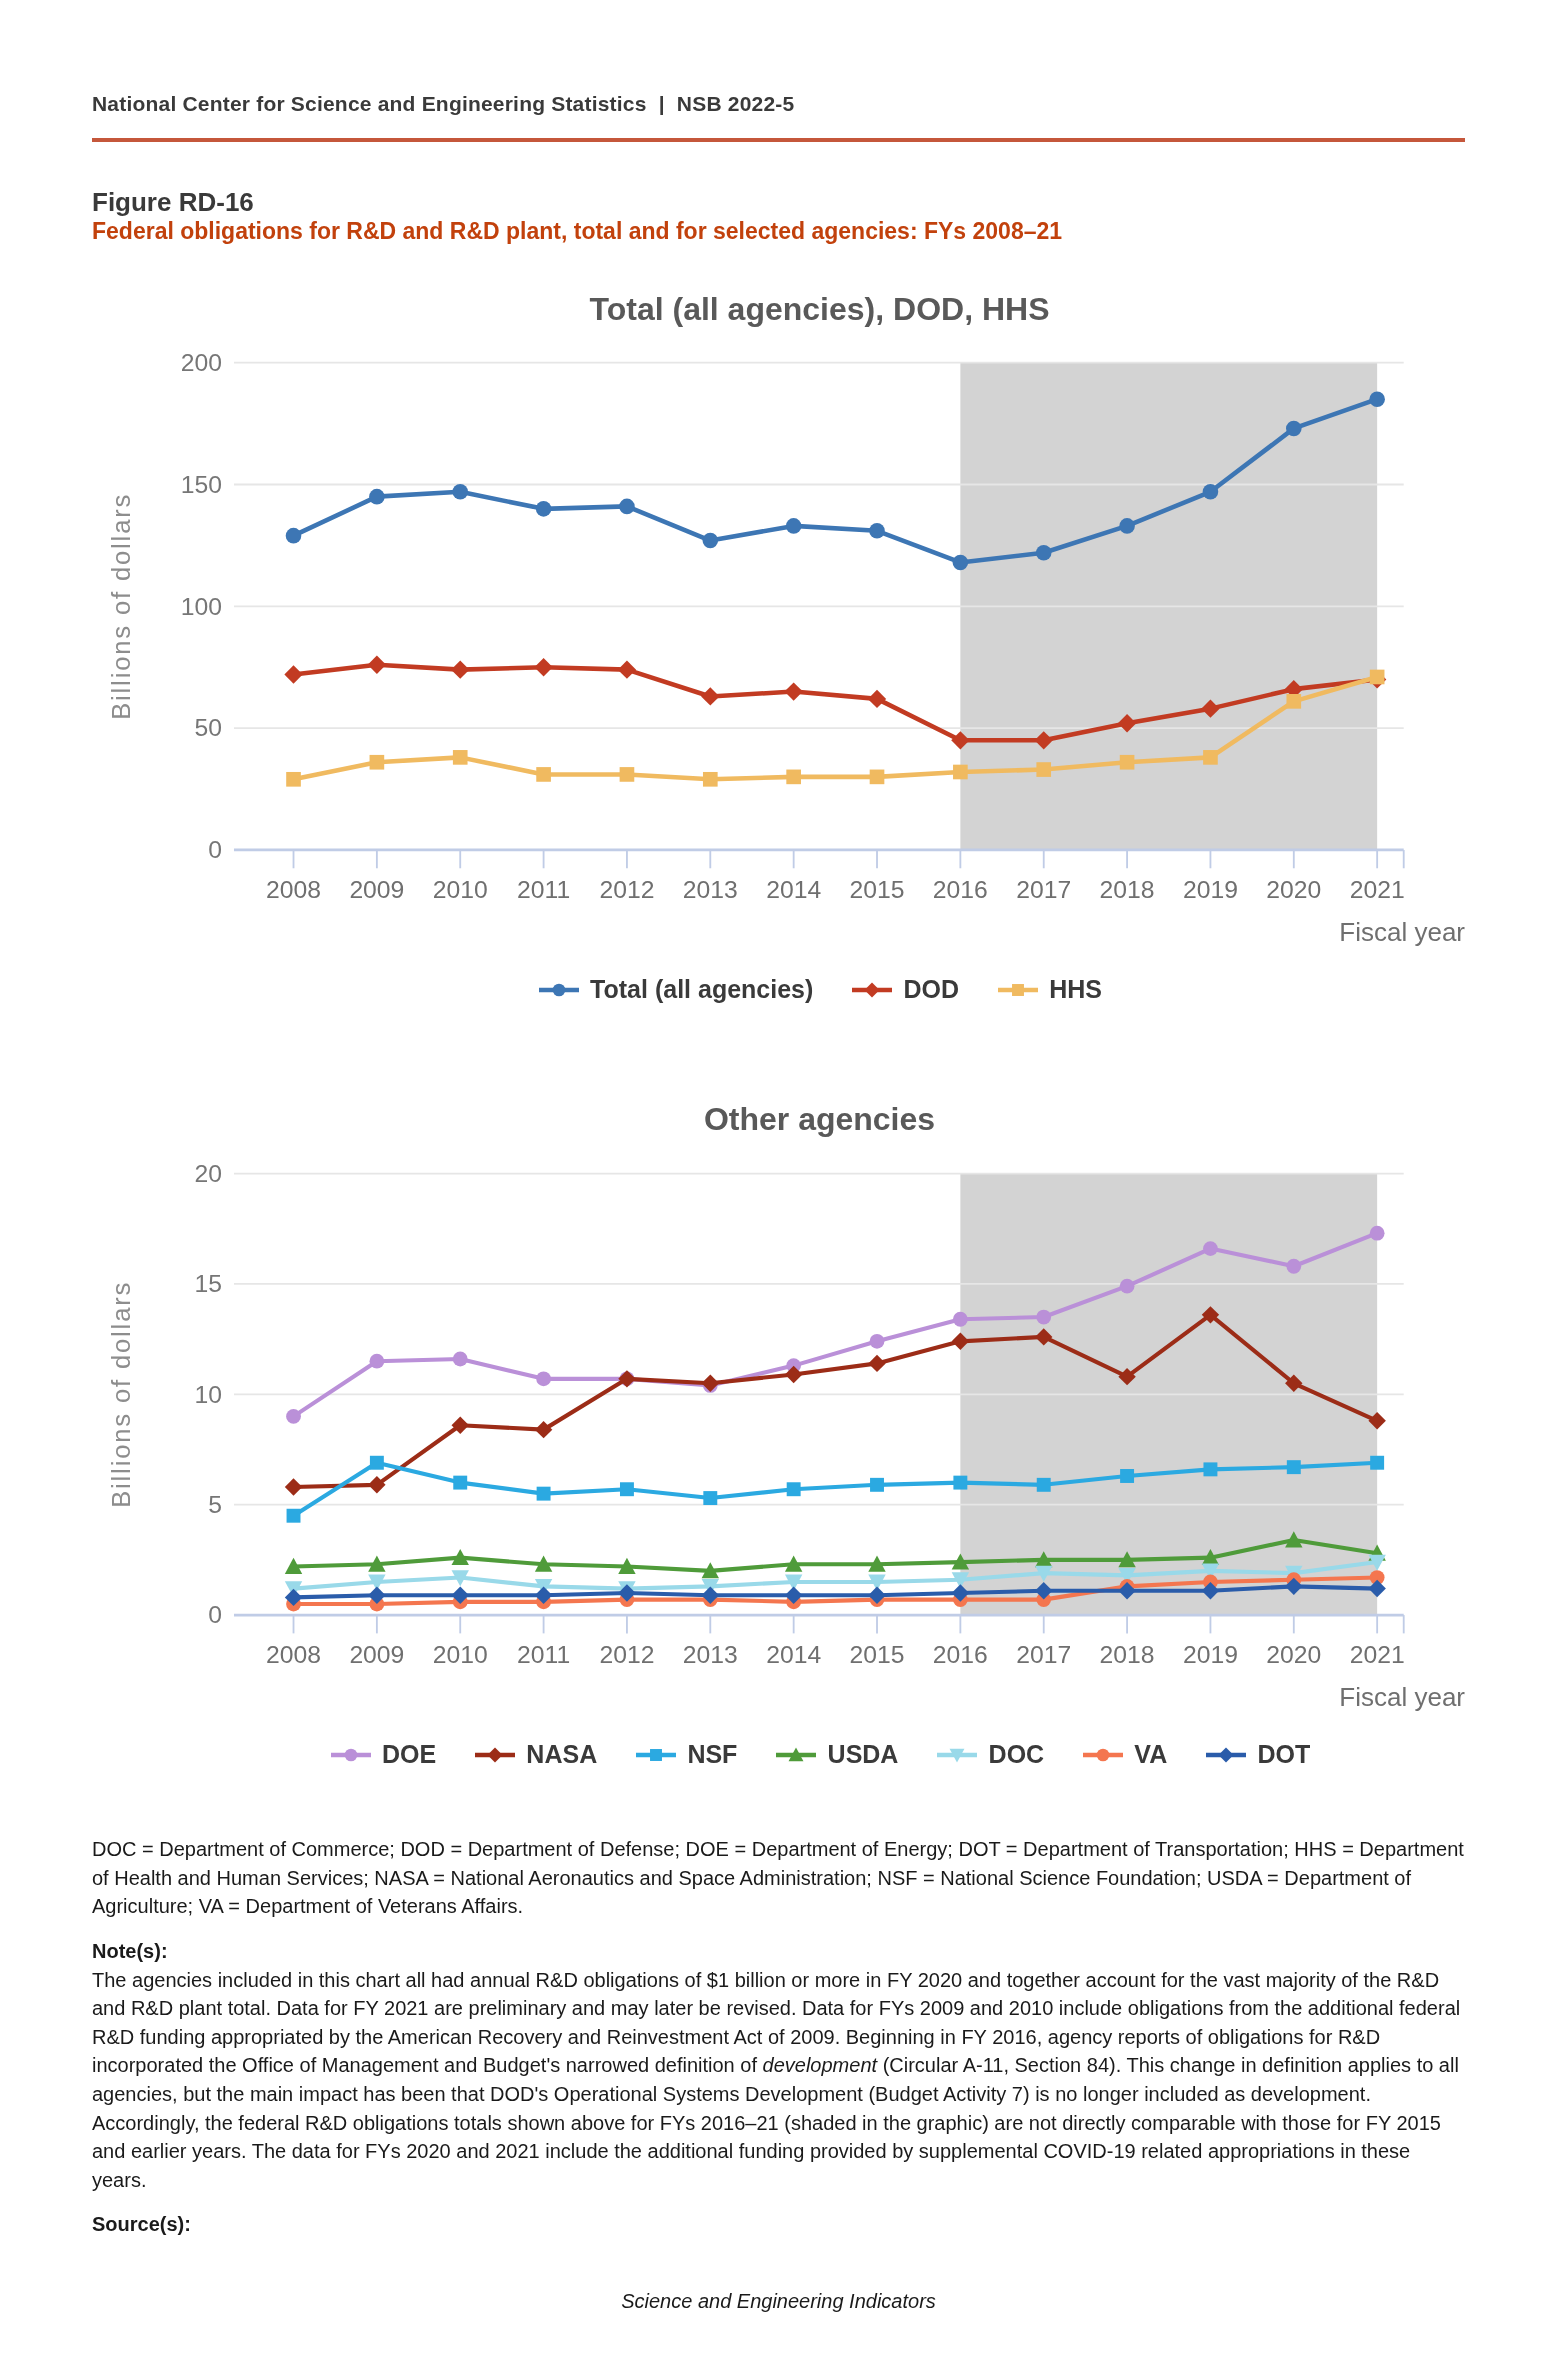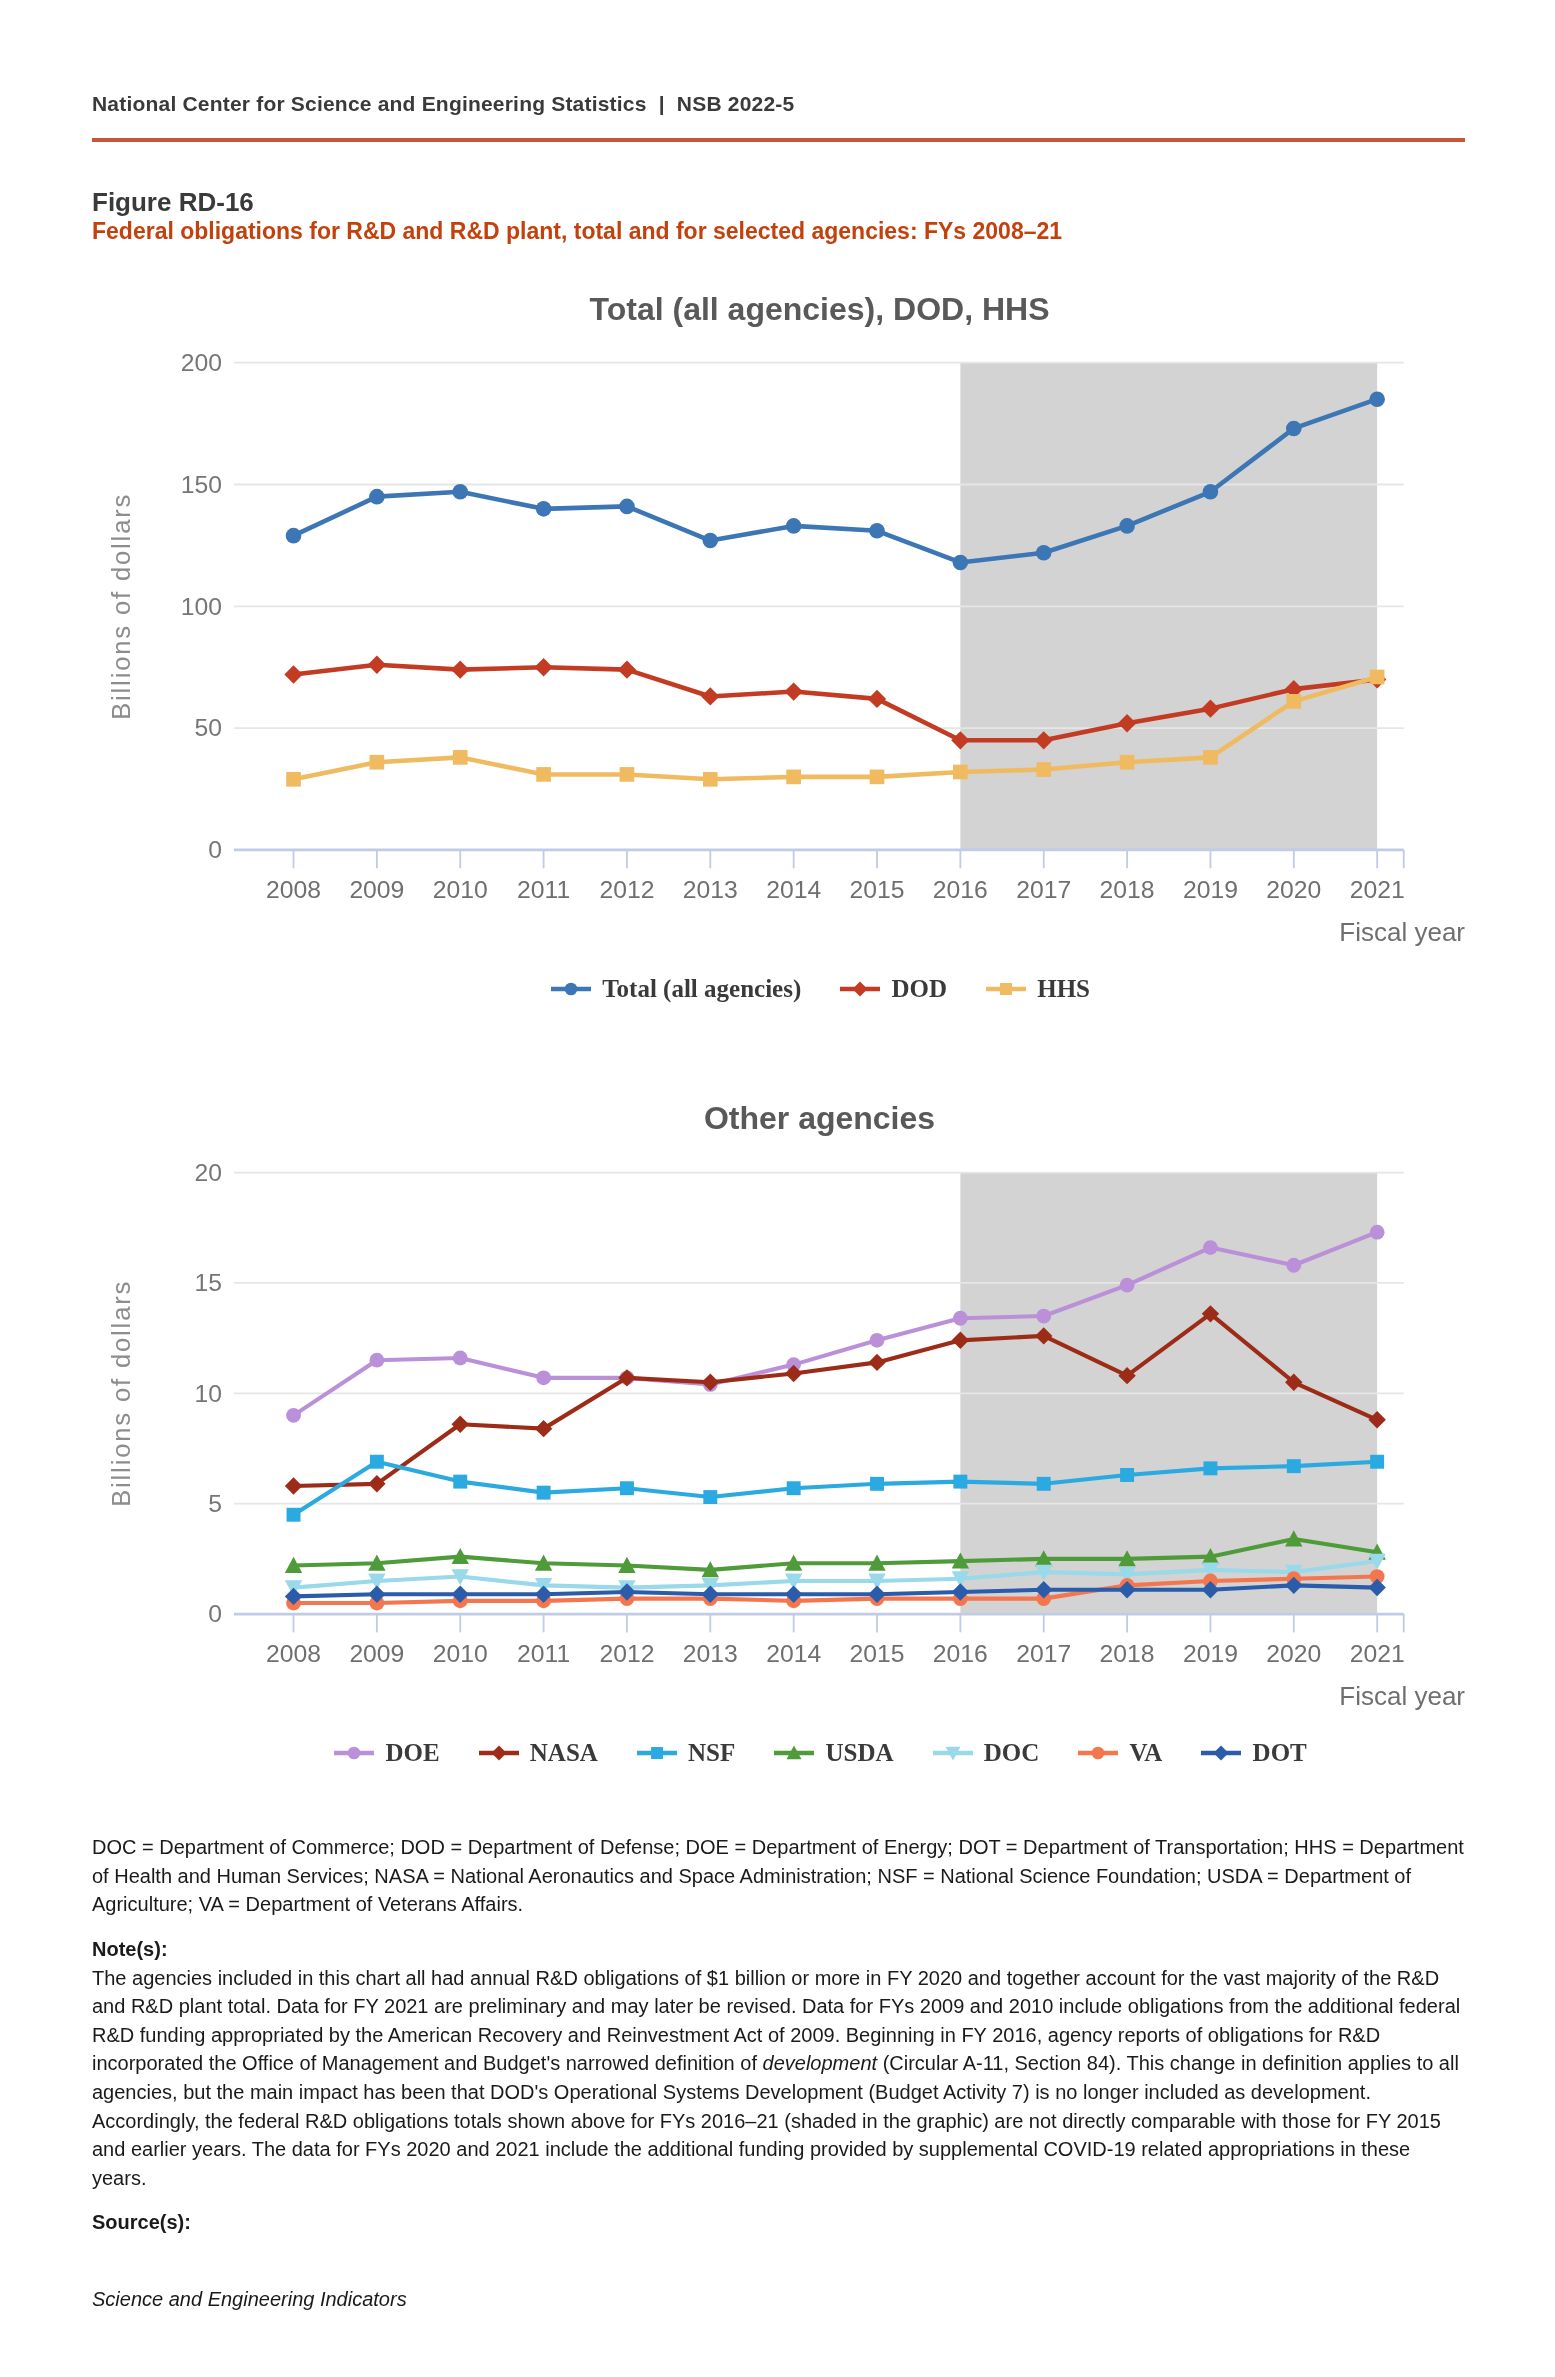--- a/index.html
+++ b/index.html
@@ -9,27 +9,27 @@
   .rule{border:none; height:3.7px; background:#c5573b; margin:22px 0 0 0;}
   .figure-label{font-size:26px; font-weight:bold; color:#3a3a3a; margin-top:45px;}
   .figure-title{font-size:23px; font-weight:bold; color:#c2410c; }
   .chart-block{margin-top:46px;}
   .chart-block.second{margin-top:97px;}
   .chart-title{text-align:center; padding-left:82px; font-size:32px; font-weight:bold; color:#595959;}
   .chart-host{margin-top:7.3px;}
   .chart-host svg{display:block;}
   svg text{font-family:"Liberation Sans", sans-serif;}
   .xlabel{text-align:right; padding-left:82px; font-size:26px; color:#6f6f6f; margin-top:0px;}
-  .legend{display:flex; justify-content:center; align-items:center; gap:37px; margin-top:27.5px; padding-left:82px;font-family:Liberation Serif, serif;}
+  .legend{display:flex; justify-content:center; align-items:center; gap:37px; margin-top:27.5px; padding-left:82px;}
   .lg-item{display:inline-flex; align-items:center; gap:9.2px; font-size:25px; font-weight:bold; color:#3a3a3a;}
   .notes{margin-top:66px;}
   .notes p{font-size:20px; line-height:1.43; margin:0;}
   .notes .gap{margin-top:16px;}
   .bold-label{font-weight:bold;}
-  .brand{font-style:italic; margin-top:48px !important;}
+  .brand{font-style:italic; margin-top:48px !important;text-align:center;}
 </style>
 </head>
 <body>
 
 <div class="page">
 
   <div class="kicker">National Center for Science and Engineering Statistics&nbsp;&nbsp;|&nbsp;&nbsp;NSB 2022-5</div>
   <hr class="rule">
 
   <div class="figure-label">Figure RD-16</div>

